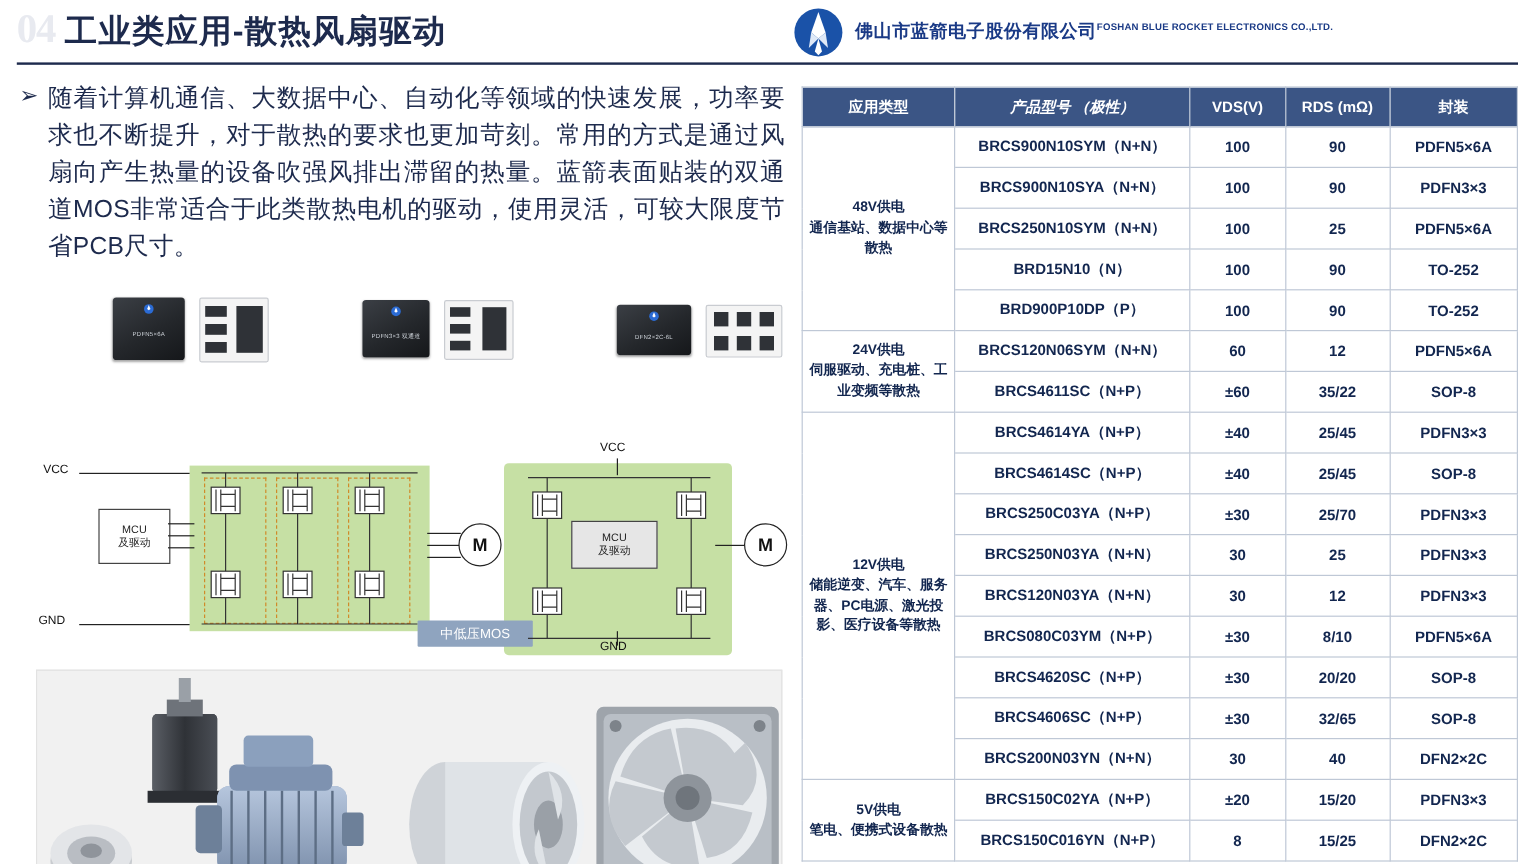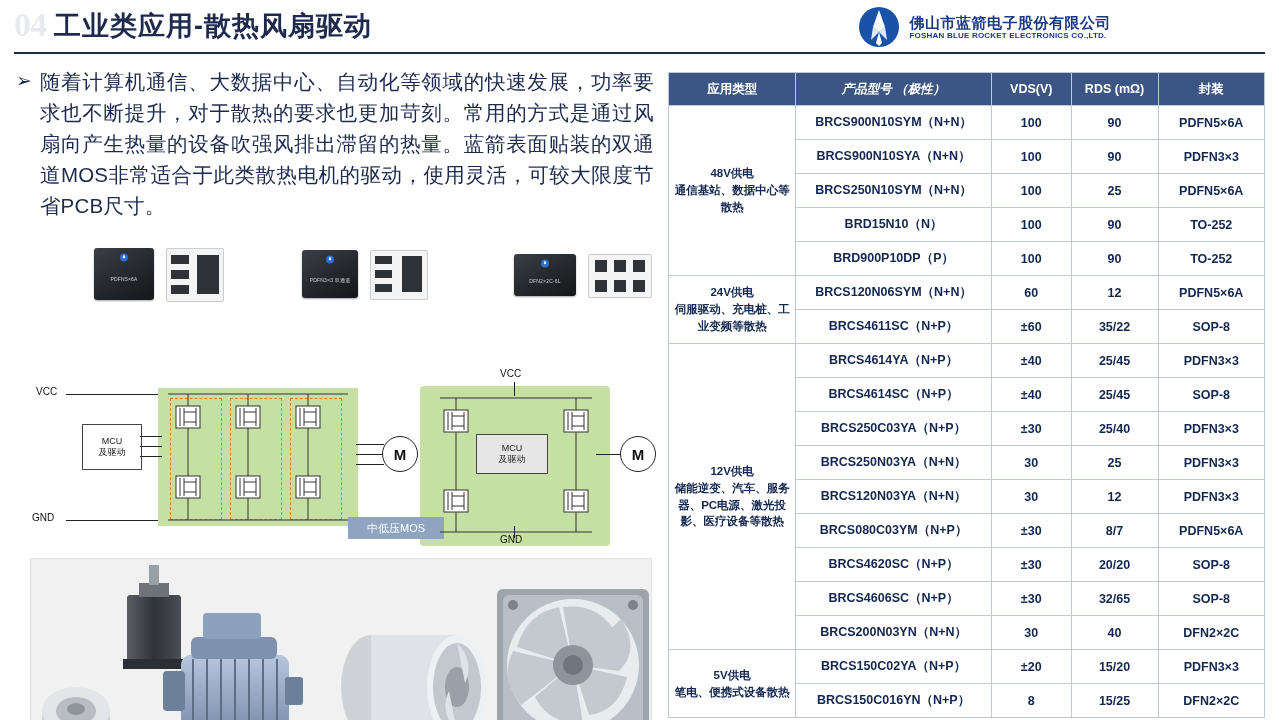--- a/index.html
+++ b/index.html
@@ -26,21 +26,21 @@
     letter-spacing:1px;
   }
   .hdr-rule{
     position:absolute;left:14px;top:52px;width:1251px;height:2px;
     background:#1d2a4d;
   }
   .logo-wrap{
     position:absolute;right:14px;top:4px;height:46px;display:flex;align-items:center;gap:8px;
   }
   .logo-mark{width:46px;height:42px;}
-  .logo-text{display:flex;flex-direction:column;line-height:1.15;}
+  .logo-text{display:flex;flex-direction:row;line-height:1.15;}
   .logo-cn{font-size:15px;font-weight:bold;color:#1a3a86;letter-spacing:.5px;}
   .logo-en{font-size:8px;font-weight:bold;color:#1a3a86;letter-spacing:.2px;}
 
   
   .left-col{position:absolute;left:14px;top:66px;width:640px;height:646px;}
   .bullet-block{position:relative;display:flex;gap:8px;}
   .bullet-icon{
     color:#1d2a4d;font-size:19px;line-height:30px;flex:0 0 auto;padding-left:2px;
   }
   .bullet-text{
@@ -458,39 +458,39 @@
       </tr>
       <tr>
         <td>BRCS4614SC（N+P）</td>
         <td>±40</td>
         <td>25/45</td>
         <td>SOP-8</td>
       </tr>
       <tr>
         <td>BRCS250C03YA（N+P）</td>
         <td>±30</td>
-        <td>25/40</td>
+        <td>25/70</td>
         <td>PDFN3×3</td>
       </tr>
       <tr>
         <td>BRCS250N03YA（N+N）</td>
         <td>30</td>
         <td>25</td>
         <td>PDFN3×3</td>
       </tr>
       <tr>
         <td>BRCS120N03YA（N+N）</td>
         <td>30</td>
         <td>12</td>
         <td>PDFN3×3</td>
       </tr>
       <tr>
         <td>BRCS080C03YM（N+P）</td>
         <td>±30</td>
-        <td>8/7</td>
+        <td>8/10</td>
         <td>PDFN5×6A</td>
       </tr>
       <tr>
         <td>BRCS4620SC（N+P）</td>
         <td>±30</td>
         <td>20/20</td>
         <td>SOP-8</td>
       </tr>
       <tr>
         <td>BRCS4606SC（N+P）</td>

